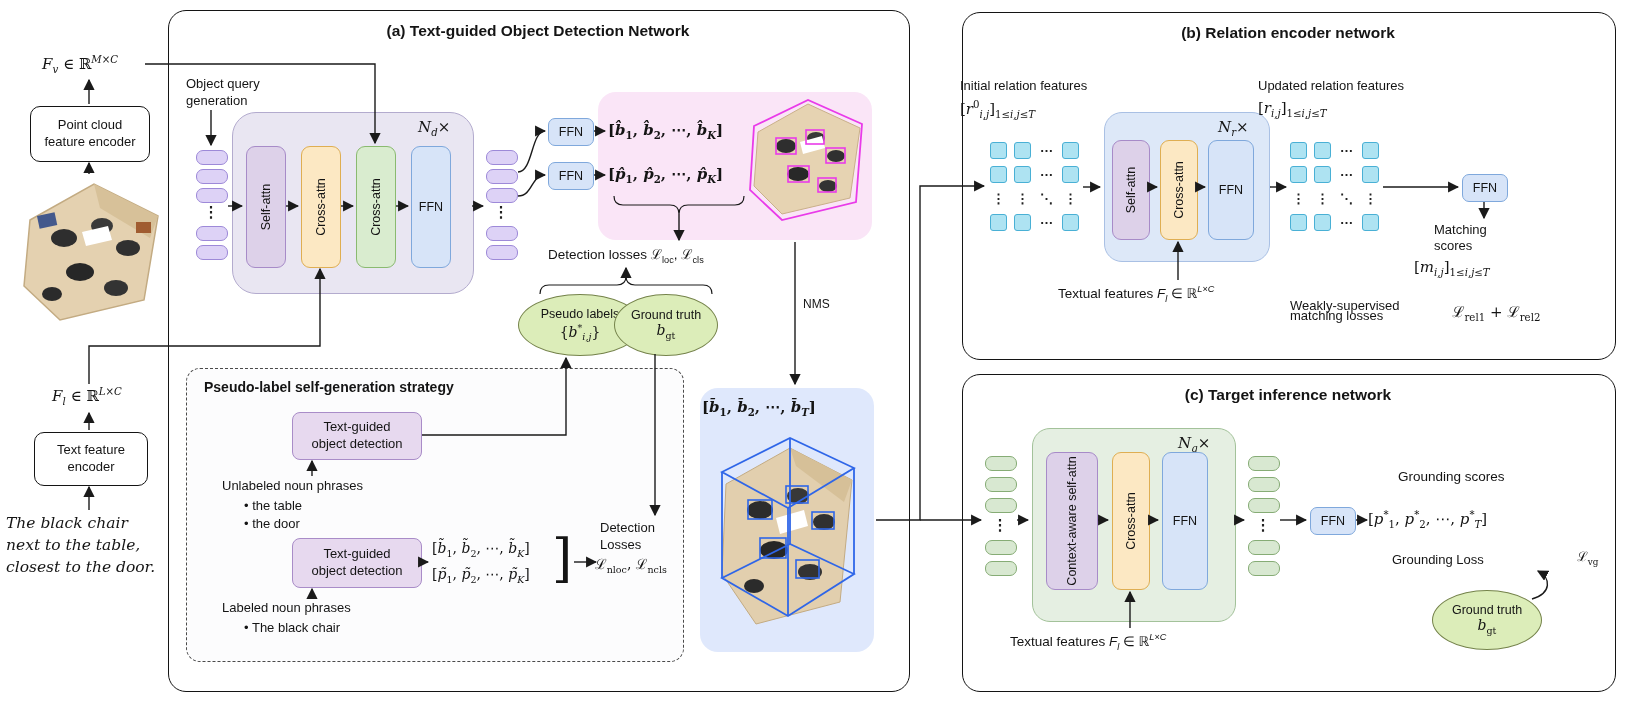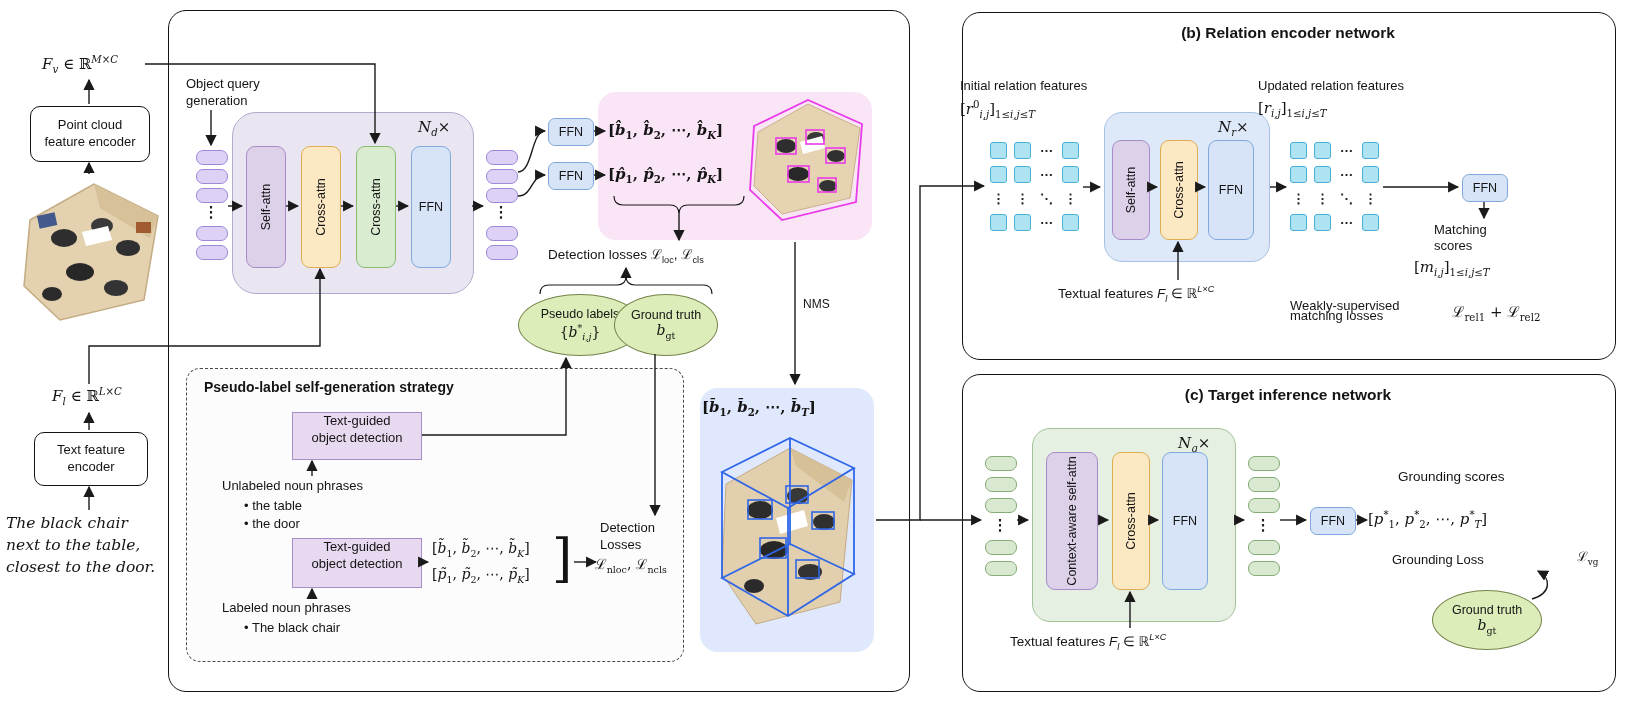--- a/index.html
+++ b/index.html
@@ -29,39 +29,40 @@
   .c-crossO{background:#fce8c3;border:1.3px solid #dfae52}
   .c-crossG{background:#d9eccf;border:1.3px solid #8aba70}
   .c-ffn{background:#d7e4f8;border:1.3px solid #7fa8dc}
   .ffnbox{position:absolute;background:#d7e4f8;border:1.4px solid #7fa8dc;border-radius:7px;display:flex;align-items:center;justify-content:center;font-size:12.5px}
   .pill{position:absolute;width:30px;height:13px;border-radius:7px}
   .pill.p{background:#ddd2f6;border:1.3px solid #9d89d8}
   .pill.g{background:#d8e8d1;border:1.3px solid #86ac75}
   .dots{position:absolute;text-align:center;font-size:15px;line-height:1;color:#222;font-weight:bold}
   .ell{position:absolute;border-radius:50%;background:#dcedb9;border:1.4px solid #75834b;display:flex;flex-direction:column;align-items:center;justify-content:center;text-align:center}
   .ell .t1{font-size:12.5px;line-height:1.15}
-  .purp{position:absolute;background:#e7d9ef;border:1.4px solid #a98cc8;border-radius:0;display:flex;justify-content:center;text-align:center;font-size:13px;line-height:1.3}
+  .purp{position:absolute;background:#e7d9ef;border:1.4px solid #a98cc8;border-radius:8px;display:flex;align-items:center;justify-content:center;text-align:center;font-size:13px;line-height:1.3}
   .mgrid{position:absolute;display:grid;grid-template-columns:repeat(4,17px);grid-auto-rows:17px;gap:7px}
   .sq{background:#aee3f2;border:1.3px solid #49b0d5;border-radius:3px}
   .mcell{display:flex;align-items:center;justify-content:center;font-size:13px;color:#222;font-weight:bold}
   .bullet{font-size:13px;line-height:1.3}
   .bullet::before{content:"•  "}
   .hand{font-family:"DejaVu Serif","Liberation Serif",serif;font-style:italic;font-size:15.5px;line-height:1.42}
   svg.arrows{position:absolute;left:0;top:0;pointer-events:none}
   .bigbr{position:absolute;font-family:"DejaVu Serif",serif;font-size:52px;line-height:1;font-weight:400}
 </style>
 </head>
 <body>
 
 <div id="canvas">
 
   <div class="panel" style="left:168px;top:10px;width:740px;height:680px"></div>
   <div class="panel" style="left:962px;top:12px;width:652px;height:346px"></div>
   <div class="panel" style="left:962px;top:374px;width:652px;height:316px"></div>
 
+  <div class="ptitle" style="left:168px;top:22px;width:740px">(a) Text-guided Object Detection Network</div>
   <div class="ptitle" style="left:962px;top:24px;width:652px">(b) Relation encoder network</div>
   <div class="ptitle" style="left:962px;top:386px;width:652px">(c) Target inference network</div>
 
   <div class="abs math" style="left:42px;top:54px;width:110px"><i>F<sub>v</sub></i> ∈ ℝ<sup><i>M</i>×<i>C</i></sup></div>
   <div class="rbox" style="left:30px;top:106px;width:118px;height:54px">
     <span>Point cloud<br>feature encoder</span>
   </div>
 
   <svg class="abs" style="left:16px;top:176px" width="148" height="152" viewBox="0 0 148 152">
     <polygon points="14,44 78,8 142,40 128,124 44,144 8,110" fill="#e4d1b0" stroke="#c3ab82" stroke-width="1.5"></polygon>

